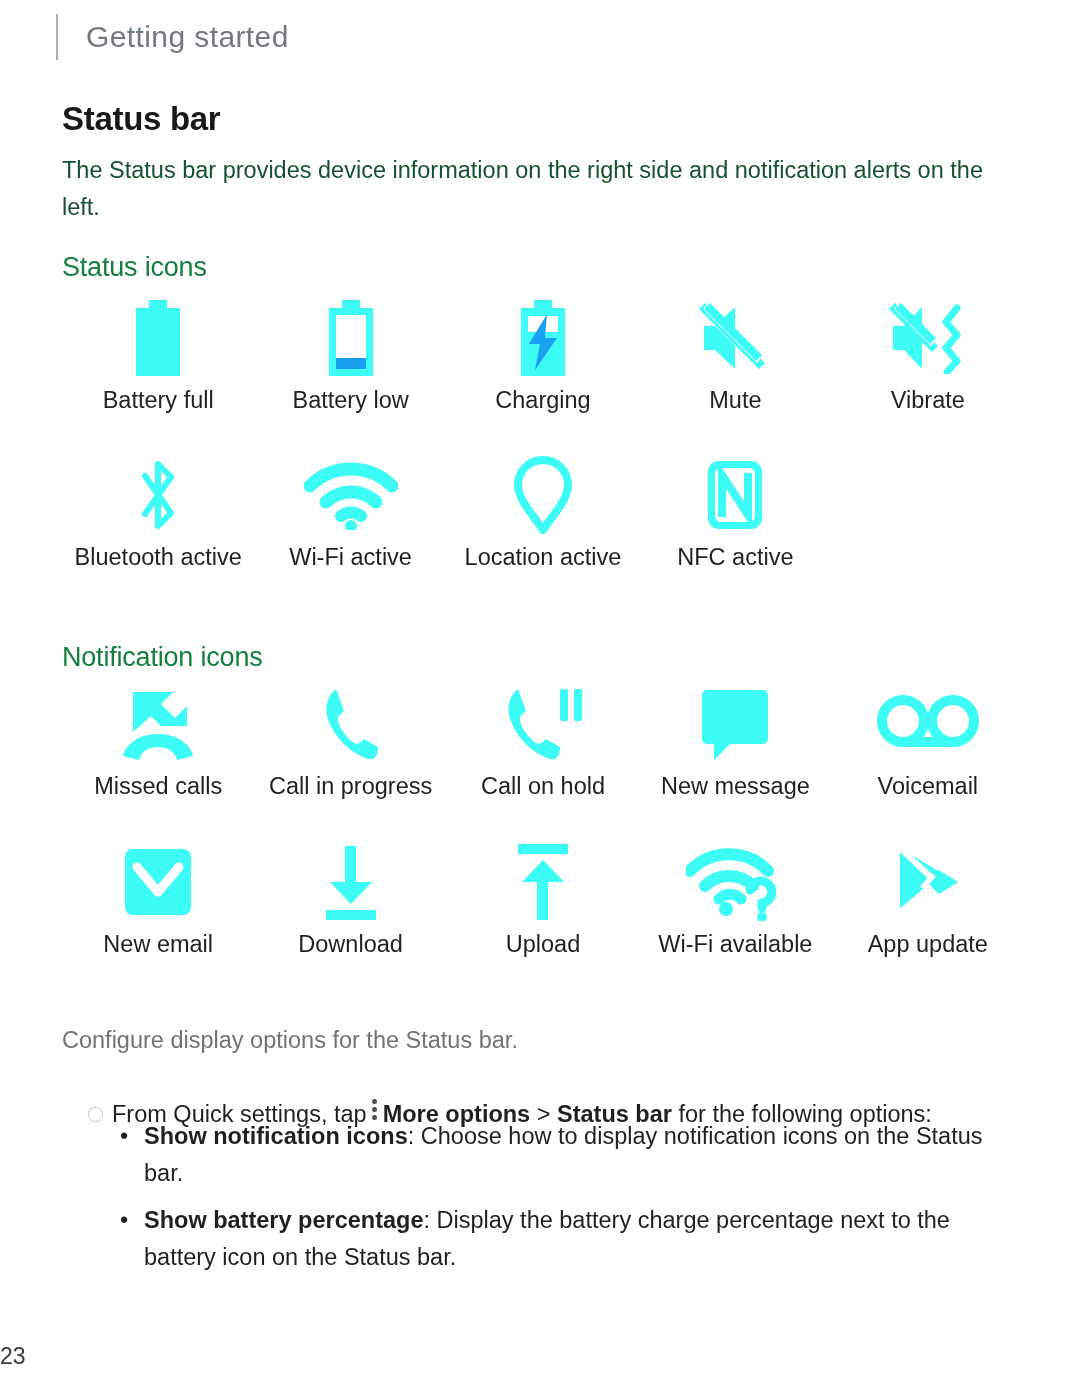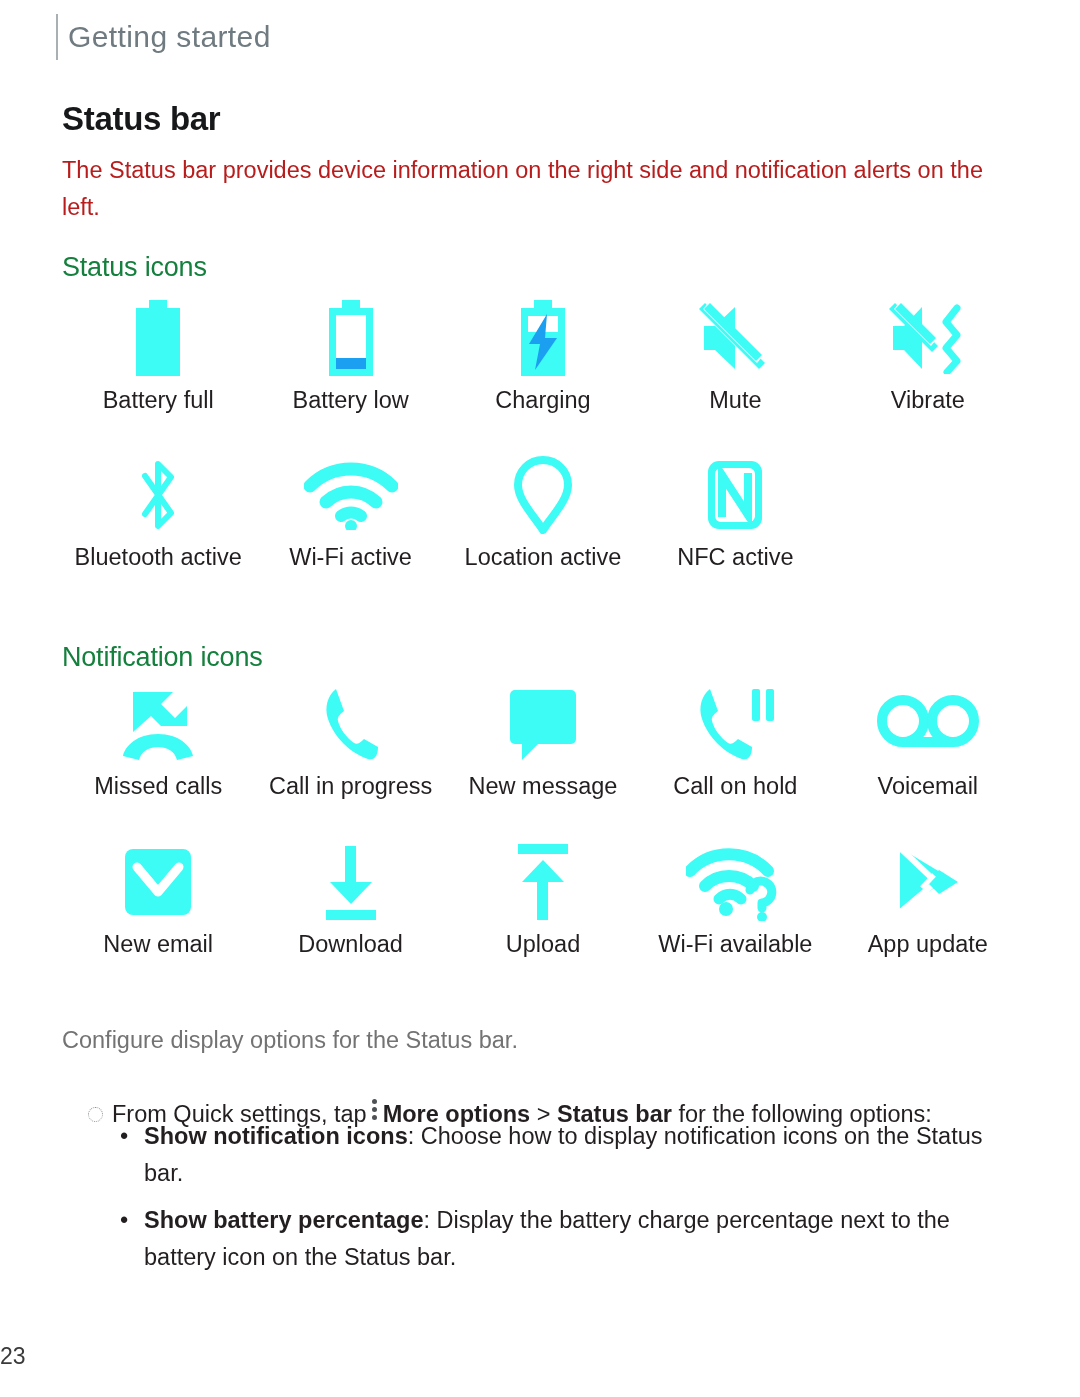--- a/index.html
+++ b/index.html
@@ -17,21 +17,21 @@
   }
 
   
   .page-header {
     position: absolute;
     top: 14px;
     left: 56px;
     height: 46px;
     display: flex;
     align-items: center;
-    padding-left: 10px;
+    padding-left: 28px;
     border-left: 2px solid #a9b0b3;
   }
   .page-header-title {
     font-size: 30px;
     font-weight: 400;
     color: #6f7b80;
     letter-spacing: 0.4px;
     white-space: nowrap;
   }
 
@@ -51,21 +51,21 @@
     letter-spacing: -0.3px;
     color: #17181a;
   }
   .intro {
     position: absolute;
     left: 62px;
     top: 152px;
     width: 962px;
     font-size: 23.5px;
     line-height: 37px;
-    color: #b91c1c;
+    color: #14532d;
   }
   .h2 {
     position: absolute;
     left: 62px;
     font-size: 27px;
     font-weight: 400;
     color: #15803d;
     letter-spacing: -0.2px;
   }
   .h2.status-icons-heading { top: 252px; }
@@ -331,37 +331,37 @@
       <div class="icon-art">
         <svg width="62" height="78" viewBox="0 0 62 78" aria-hidden="true">
           <path d="M16 4 C8 10 4 22 8 34 C14 52 30 68 48 74 C56 76 58 68 58 62 L44 54 C40 58 37 60 34 58 C26 52 20 44 18 36 C17 32 20 29 24 26 Z" fill="#3DFBF5"></path>
         </svg>
       </div>
       <div class="icon-label">Call in progress</div>
     </div>
 
     <div class="icon-cell">
       <div class="icon-art">
-        <svg width="78" height="76" viewBox="0 0 78 76" aria-hidden="true">
-          <rect x="6" y="4" width="66" height="54" rx="5" fill="#3DFBF5"></rect>
-          <path d="M18 54 L18 74 L36 56 Z" fill="#3DFBF5"></path>
-        </svg>
-      </div>
-      <div class="icon-label">New message</div>
-    </div>
-
-    <div class="icon-cell">
-      <div class="icon-art">
         <svg width="82" height="78" viewBox="0 0 82 78" aria-hidden="true">
           <path d="M16 4 C8 10 4 22 8 34 C14 52 30 68 48 74 C56 76 58 68 58 62 L44 54 C40 58 37 60 34 58 C26 52 20 44 18 36 C17 32 20 29 24 26 Z" fill="#3DFBF5"></path>
           <rect x="58" y="4" width="8" height="32" rx="2" fill="#3DFBF5"></rect>
           <rect x="72" y="4" width="8" height="32" rx="2" fill="#3DFBF5"></rect>
         </svg>
       </div>
       <div class="icon-label">Call on hold</div>
+    </div>
+
+    <div class="icon-cell">
+      <div class="icon-art">
+        <svg width="78" height="76" viewBox="0 0 78 76" aria-hidden="true">
+          <rect x="6" y="4" width="66" height="54" rx="5" fill="#3DFBF5"></rect>
+          <path d="M18 54 L18 74 L36 56 Z" fill="#3DFBF5"></path>
+        </svg>
+      </div>
+      <div class="icon-label">New message</div>
     </div>
 
     <div class="icon-cell">
       <div class="icon-art">
         <svg width="104" height="60" viewBox="0 0 104 60" aria-hidden="true">
           <circle cx="27" cy="27" r="21" fill="none" stroke="#3DFBF5" stroke-width="10"></circle>
           <circle cx="77" cy="27" r="21" fill="none" stroke="#3DFBF5" stroke-width="10"></circle>
           <rect x="27" y="43" width="50" height="10" fill="#3DFBF5"></rect>
         </svg>
       </div>

